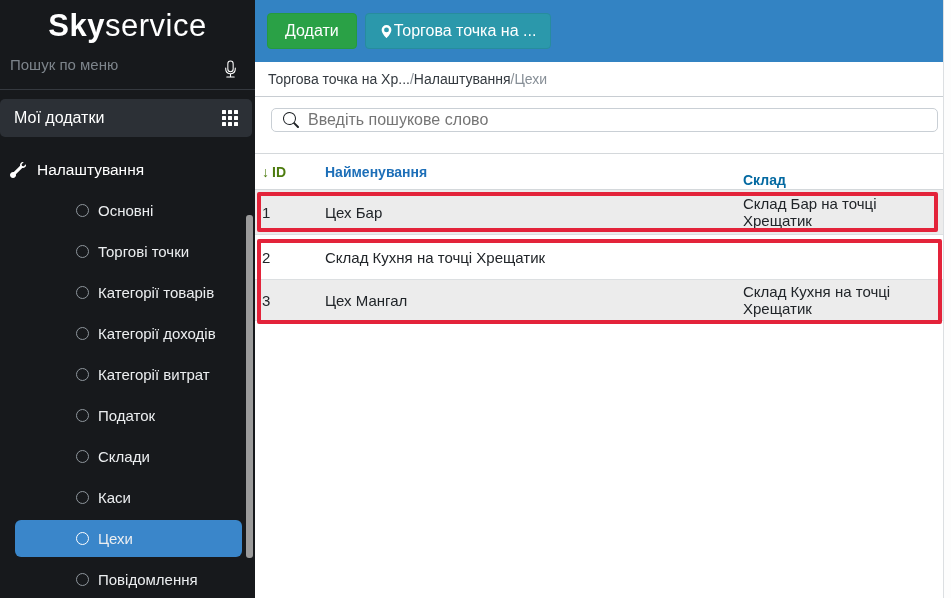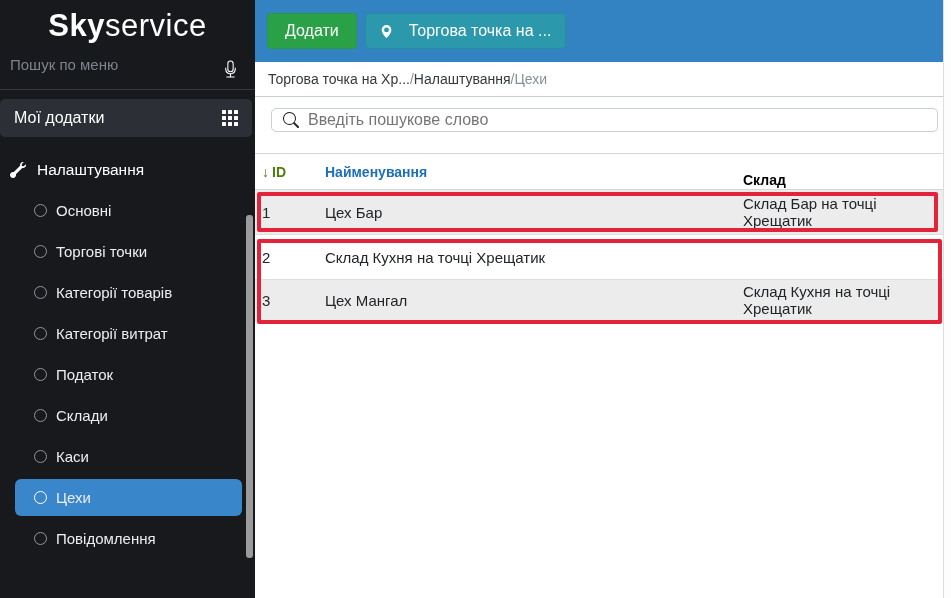--- a/index.html
+++ b/index.html
@@ -21,41 +21,41 @@
               border-radius:5px; display:flex; align-items:center; padding:0 14px; cursor:pointer;justify-content:flex-end; }
   .apps-bar .lbl { color:#fff; font-size:16px; font-weight:500; flex:1; }
   .grid-icon { display:grid; grid-template-columns:repeat(3,4px); grid-template-rows:repeat(3,4px);
                gap:2px; }
   .grid-icon span { background:#fff; width:4px; height:4px; border-radius:0.5px; }
 
   .nav { position:absolute; top:149px; left:0; width:255px; }
   .nav-head { height:41px; display:flex; align-items:center; padding-left:10px; cursor:pointer; }
   .nav-head svg { width:16px; height:16px; }
   .nav-head .lbl { color:#fff; font-size:15.5px; font-weight:500; margin-left:11px; }
-  .nav-item { position:relative; height:41px; display:flex; align-items:center; padding-left:34px; cursor:pointer; }
+  .nav-item { position:relative; height:41px; display:flex; align-items:center; padding-left:76px; cursor:pointer; }
   .nav-item .circle { width:13px; height:13px; border:1.5px solid #8f969c; border-radius:50%;
                       flex:0 0 auto; position:relative; z-index:1; }
   .nav-item .lbl { color:#eceef0; font-size:15px; font-weight:500; margin-left:9px;
                    position:relative; z-index:1; white-space:nowrap; }
   .nav-item.selected::before { content:""; position:absolute; left:15px; right:13px; top:2px; bottom:2px;
                    background:#3a86ca; border-radius:6px; }
   .nav-item.selected .circle { border-color:#fff; }
   .side-scrollthumb { position:absolute; left:246px; top:215px; width:7px; height:343px;
                       background:#9b9b9b; border-radius:3px; cursor:pointer; }
 
   
   .main { position:absolute; left:255px; top:0; width:696px; height:598px; background:#fff; }
   .gutter { position:absolute; right:0; top:0; width:8px; height:598px; background:#fdfdfd;
             border-left:1px solid #dcdfe2; }
   .topbar { position:absolute; left:0; top:0; width:688px; height:62px; background:#3383c3;
             display:flex; align-items:center; padding-left:12px; gap:8px; }
   .btn { height:36px; border-radius:4px; color:#fff; font-size:16px; font-family:inherit;
          display:flex; align-items:center; cursor:pointer; }
   .btn-add { background:#2aa146; border:1px solid #259a3e; padding:0 17px; }
-  .btn-store { background:#2b98ab; border:1px solid #278c9e; padding:0 14px; gap:16px; }
+  .btn-store { background:#2b98ab; border:1px solid #278c9e; padding:0 14px; gap:1px; }
   .btn-store svg { width:13px; height:17px; }
 
   .breadcrumb { position:absolute; left:0; top:62px; width:688px; height:35px;
                 border-bottom:1px solid #c8cdd2; display:flex; align-items:center;
                 padding-left:13px; gap:0; font-size:14px; background:#fff; }
   .breadcrumb .link { color:#343a40; cursor:pointer; }
   .breadcrumb .sep { color:#8a9096; }
   .breadcrumb .current { color:#868e96; }
 
   .searchbox { position:absolute; left:16px; top:108px; width:667px; height:24px;
@@ -64,21 +64,21 @@
   .searchbox svg { width:16px; height:16px; flex:0 0 auto; }
   .searchbox input { border:none; outline:none; flex:1; font-size:16px; font-family:inherit; color:#333; }
   .searchbox input::placeholder { color:#757575; }
 
   .table { position:absolute; left:0; top:153px; width:688px; }
   .thead { display:grid; grid-template-columns:70px 418px 1fr; height:37px; align-items:center;
            border-top:1px solid #d4d8db; border-bottom:1px solid #d4d8db; font-size:14px; font-weight:bold; }
   .thead .c1 { padding-left:7px; color:#4d7c0f; cursor:pointer; }
   .thead .c1 .arrow { font-weight:bold; margin-right:3px; }
   .thead .c2 { color:#1d6fb8; cursor:pointer; }
-  .thead .c3 { color:#000000;margin-top:16px; }
+  .thead .c3 { color:#0369a1;margin-top:16px; }
   .trow { display:grid; grid-template-columns:70px 418px 1fr; align-items:center; font-size:15px;
           color:#212529; cursor:pointer; border-bottom:1px solid #dcdfe1; }
   .trow .c1 { padding-left:7px; }
   .r1 { height:45px; background:#ececec; }
   .r2 { height:45px; background:#fff; }
   .r3 { height:41px; background:#ececec; }
 
   
   .anno { position:absolute; border:4px solid #e3233a; border-radius:2px; z-index:5; pointer-events:none; }
   .anno1 { left:257px; top:192px; width:681px; height:40px; }
@@ -123,20 +123,24 @@
       <span class="circle"></span>
       <span class="lbl">Основні</span>
     </div>
     <div class="nav-item">
       <span class="circle"></span>
       <span class="lbl">Торгові точки</span>
     </div>
     <div class="nav-item">
       <span class="circle"></span>
       <span class="lbl">Категорії товарів</span>
+    </div>
+    <div class="nav-item">
+      <span class="circle"></span>
+      <span class="lbl">Категорії доходів</span>
     </div>
     <div class="nav-item">
       <span class="circle"></span>
       <span class="lbl">Категорії витрат</span>
     </div>
     <div class="nav-item">
       <span class="circle"></span>
       <span class="lbl">Податок</span>
     </div>
     <div class="nav-item">

